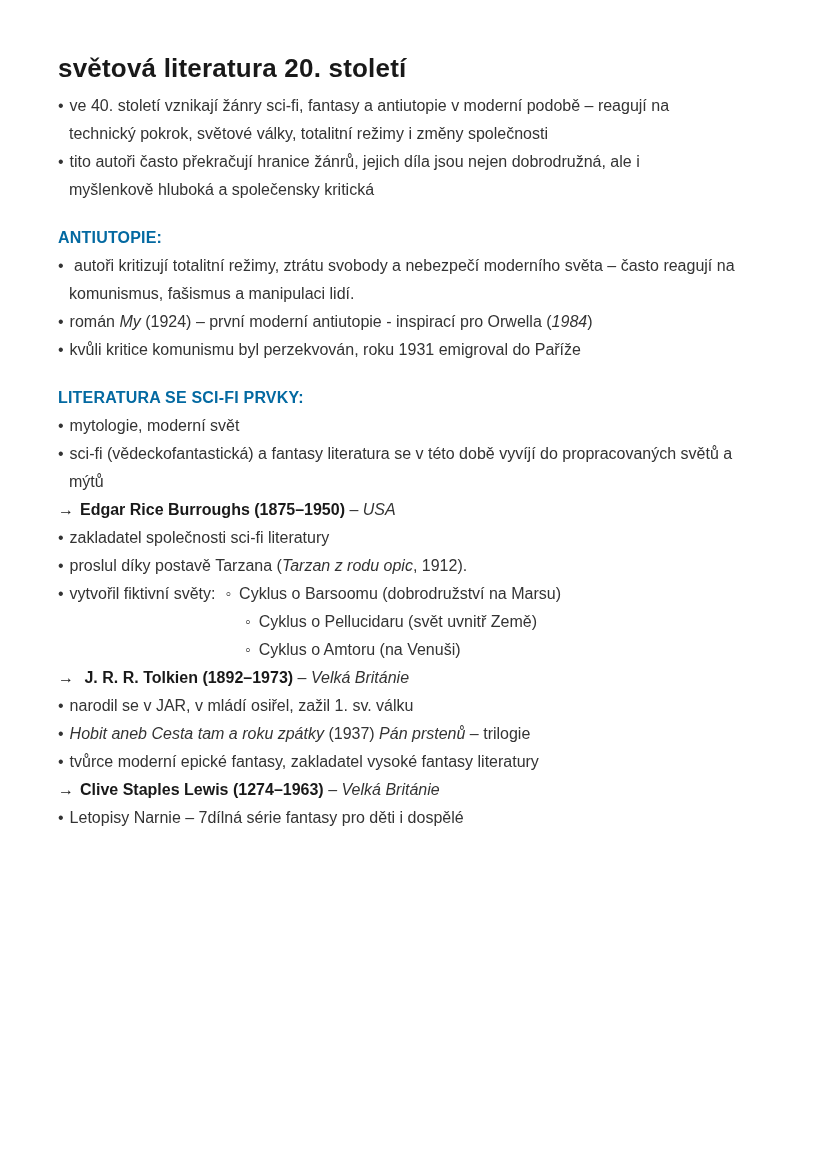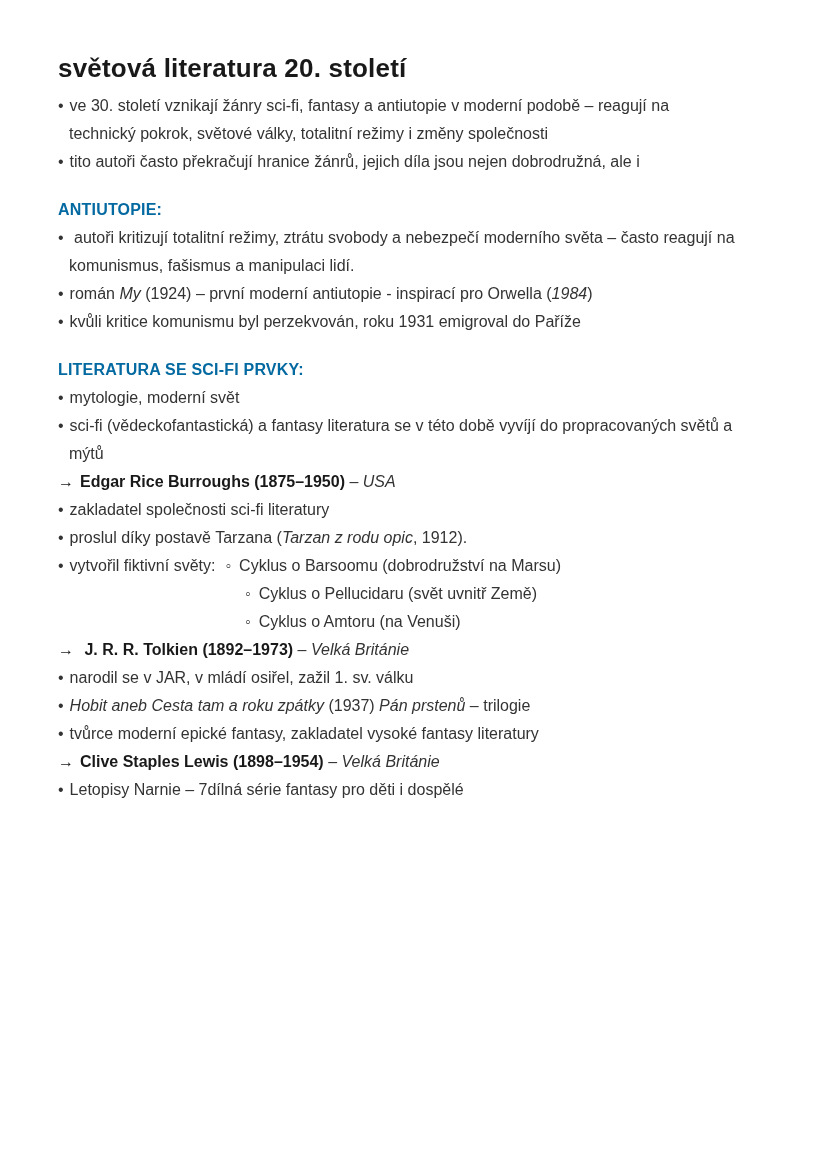--- a/index.html
+++ b/index.html
@@ -48,35 +48,35 @@
   .submark { margin-left: 10px; margin-right: 8px; }
   .b { font-weight: 700; color: #191919; }
   .i { font-style: italic; }
 </style>
 </head>
 <body>
 
 <div class="page">
   <h1 class="doc-title">světová literatura 20. století</h1>
   <div id="doc-body">
-      <p class="line bullet"><span class="marker">•</span><span>ve 30. století vznikají žánry sci-fi, fantasy a antiutopie v moderní podobě – reagují na</span><br><span>technický pokrok, světové války, totalitní režimy i změny společnosti</span></p>
-      <p class="line bullet"><span class="marker">•</span><span>tito autoři často překračují hranice žánrů, jejich díla jsou nejen dobrodružná, ale i</span><br></p>
+      <p class="line bullet"><span class="marker">•</span><span>ve 40. století vznikají žánry sci-fi, fantasy a antiutopie v moderní podobě – reagují na</span><br><span>technický pokrok, světové války, totalitní režimy i změny společnosti</span></p>
+      <p class="line bullet"><span class="marker">•</span><span>tito autoři často překračují hranice žánrů, jejich díla jsou nejen dobrodružná, ale i</span><br><span>myšlenkově hluboká a společensky kritická</span></p>
       <h2 class="section-heading">ANTIUTOPIE:</h2>
       <p class="line bullet"><span class="marker">•</span><span> autoři kritizují totalitní režimy, ztrátu svobody a nebezpečí moderního světa – často reagují na</span><br><span>komunismus, fašismus a manipulaci lidí.</span></p>
       <p class="line bullet"><span class="marker">•</span><span>román </span><span class="i">My</span><span> (1924) – první moderní antiutopie - inspirací pro Orwella (</span><span class="i">1984</span><span>)</span></p>
       <p class="line bullet"><span class="marker">•</span><span>kvůli kritice komunismu byl perzekvován, roku 1931 emigroval do Paříže</span></p>
       <h2 class="section-heading">LITERATURA SE SCI-FI PRVKY:</h2>
       <p class="line bullet"><span class="marker">•</span><span>mytologie, moderní svět</span></p>
       <p class="line bullet"><span class="marker">•</span><span>sci-fi (vědeckofantastická) a fantasy literatura se v této době vyvíjí do propracovaných světů a</span><br><span>mýtů</span></p>
       <p class="line arrow"><span class="marker arrow-m">→</span><span class="b ">Edgar Rice Burroughs (1875–1950)</span><span> – </span><span class="i">USA</span></p>
       <p class="line bullet"><span class="marker">•</span><span>zakladatel společnosti sci-fi literatury</span></p>
       <p class="line bullet"><span class="marker">•</span><span>proslul díky postavě Tarzana (</span><span class="i">Tarzan z rodu opic</span><span>, 1912).</span></p>
       <p class="line bullet"><span class="marker">•</span><span>vytvořil fiktivní světy:</span><span class="marker submark">◦</span><span>Cyklus o Barsoomu (dobrodružství na Marsu)</span></p>
       <p class="line sub"><span class="marker sub-m">◦</span><span>Cyklus o Pellucidaru (svět uvnitř Země)</span></p>
       <p class="line sub"><span class="marker sub-m">◦</span><span>Cyklus o Amtoru (na Venuši)</span></p>
       <p class="line arrow"><span class="marker arrow-m">→</span><span class="b "> J. R. R. Tolkien (1892–1973)</span><span> – </span><span class="i">Velká Británie</span></p>
       <p class="line bullet"><span class="marker">•</span><span>narodil se v JAR, v mládí osiřel, zažil 1. sv. válku</span></p>
       <p class="line bullet"><span class="marker">•</span><span class="i">Hobit aneb Cesta tam a roku zpátky</span><span> (1937) </span><span class="i">Pán prstenů</span><span> – trilogie</span></p>
       <p class="line bullet"><span class="marker">•</span><span>tvůrce moderní epické fantasy, zakladatel vysoké fantasy literatury</span></p>
-      <p class="line arrow"><span class="marker arrow-m">→</span><span class="b ">Clive Staples Lewis (1898–1954)</span><span> – </span><span class="i">Velká Británie</span></p>
+      <p class="line arrow"><span class="marker arrow-m">→</span><span class="b ">Clive Staples Lewis (1274–1963)</span><span> – </span><span class="i">Velká Británie</span></p>
       <p class="line bullet"><span class="marker">•</span><span>Letopisy Narnie – 7dílná série fantasy pro děti i dospělé</span></p>
     </div>
 </div>
 
 </body></html>

